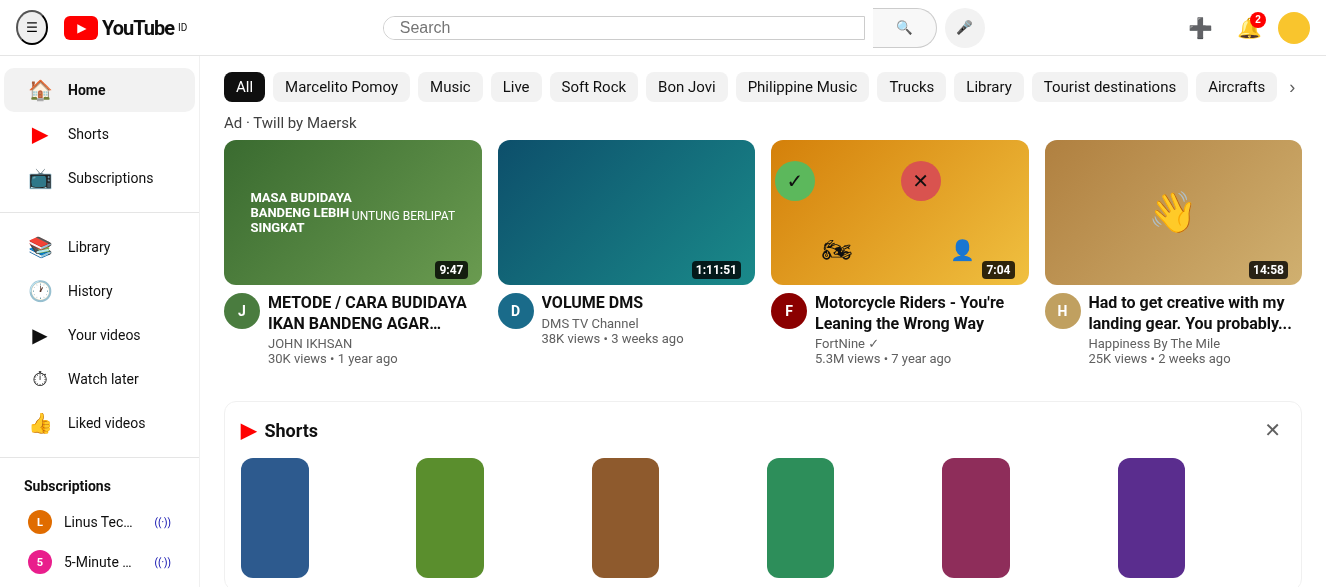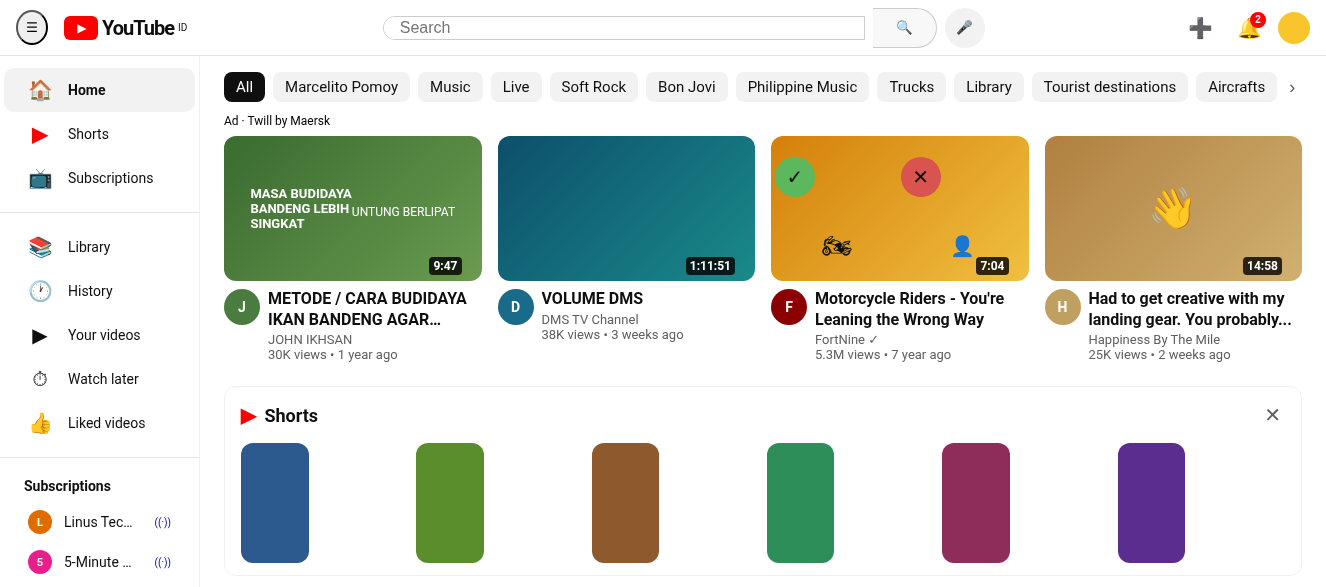--- a/index.html
+++ b/index.html
@@ -47,44 +47,44 @@
     .main::-webkit-scrollbar { width: 6px; }
     .main::-webkit-scrollbar-thumb { background: #ccc; border-radius: 3px; }
 
     
     .filter-bar { display: flex; align-items: center; gap: 8px; padding: 16px 0 8px; position: sticky; top: 0; background: #fff; z-index: 10; }
     .chip { padding: 6px 12px; border-radius: 8px; background: #0f0f0f; color: #fff; font-size: 15px; cursor: pointer; white-space: nowrap; }
     .chip.inactive { background: #f2f2f2; color: #0f0f0f; }
     .chip-arrow { background: none; border: none; cursor: pointer; font-size: 18px; padding: 4px; color: #606060; }
 
     
-    .video-grid { display: grid; grid-template-columns: repeat(4, 1fr); gap: 16px; margin-bottom: 24px; }
+    .video-grid { display: grid; grid-template-columns: repeat(4, 1fr); gap: 16px; margin-bottom: 35px; }
     .video-card { cursor: pointer; }
     .thumbnail-wrap { position: relative; border-radius: 12px; overflow: hidden; aspect-ratio: 16/9; background: #e0e0e0; }
     .thumb-placeholder { width: 100%; height: 100%; display: flex; align-items: center; justify-content: center; font-size: 40px; }
-    .duration { position: absolute; bottom: 6px; right: 20px; background: rgba(0,0,0,0.8); color: #fff; font-size: 12px; font-weight: 700; padding: 2px 4px; border-radius: 4px; }
+    .duration { position: absolute; bottom: 6px; right: 14px; background: rgba(0,0,0,0.8); color: #fff; font-size: 12px; font-weight: 700; padding: 2px 4px; border-radius: 4px; }
     .video-info { display: flex; gap: 8px; margin-top: 8px; }
     .channel-avatar { width: 36px; height: 36px; border-radius: 50%; flex-shrink: 0; }
     .video-meta { flex: 1; }
     .video-title { font-size: 16px; font-weight: 700; line-height: 1.3; display: -webkit-box; -webkit-line-clamp: 2; -webkit-box-orient: vertical; overflow: hidden; }
     .video-channel { font-size: 13px; color: #606060; margin-top: 2px; }
     .video-stats { font-size: 13px; color: #606060; }
 
     
     .shorts-section { background: #fff; border-radius: 12px; padding: 12px 16px; margin-bottom: 24px; border: 1px solid #f0f0f0; }
     .shorts-header { display: flex; align-items: center; justify-content: space-between; margin-bottom: 12px; }
     .shorts-title-wrap { display: flex; align-items: center; gap: 8px; }
     .shorts-icon { color: #ff0000; font-size: 20px; font-weight: 900; }
     .shorts-title { font-size: 18px; font-weight: 700; }
     .shorts-close { background: none; border: none; cursor: pointer; font-size: 20px; color: #606060; padding: 4px; border-radius: 50%; }
     .shorts-grid { display: grid; grid-template-columns: repeat(6, 1fr); gap: 8px; }
     .shorts-card { border-radius: 12px; overflow: hidden; aspect-ratio: 9/16; background: #e0e0e0; cursor: pointer; max-height: 120px; }
 
     
-    .ad-bar { font-size: 12px; color: #000000; padding: 4px 0 8px; }
+    .ad-bar { font-size: 15px; color: #404040; padding: 4px 0 8px; }
   </style>
 </head>
 <body>
 
 <header class="header">
   <div class="header-left">
     <button class="hamburger">
       <span>☰</span>
     </button>
     <div class="logo">

